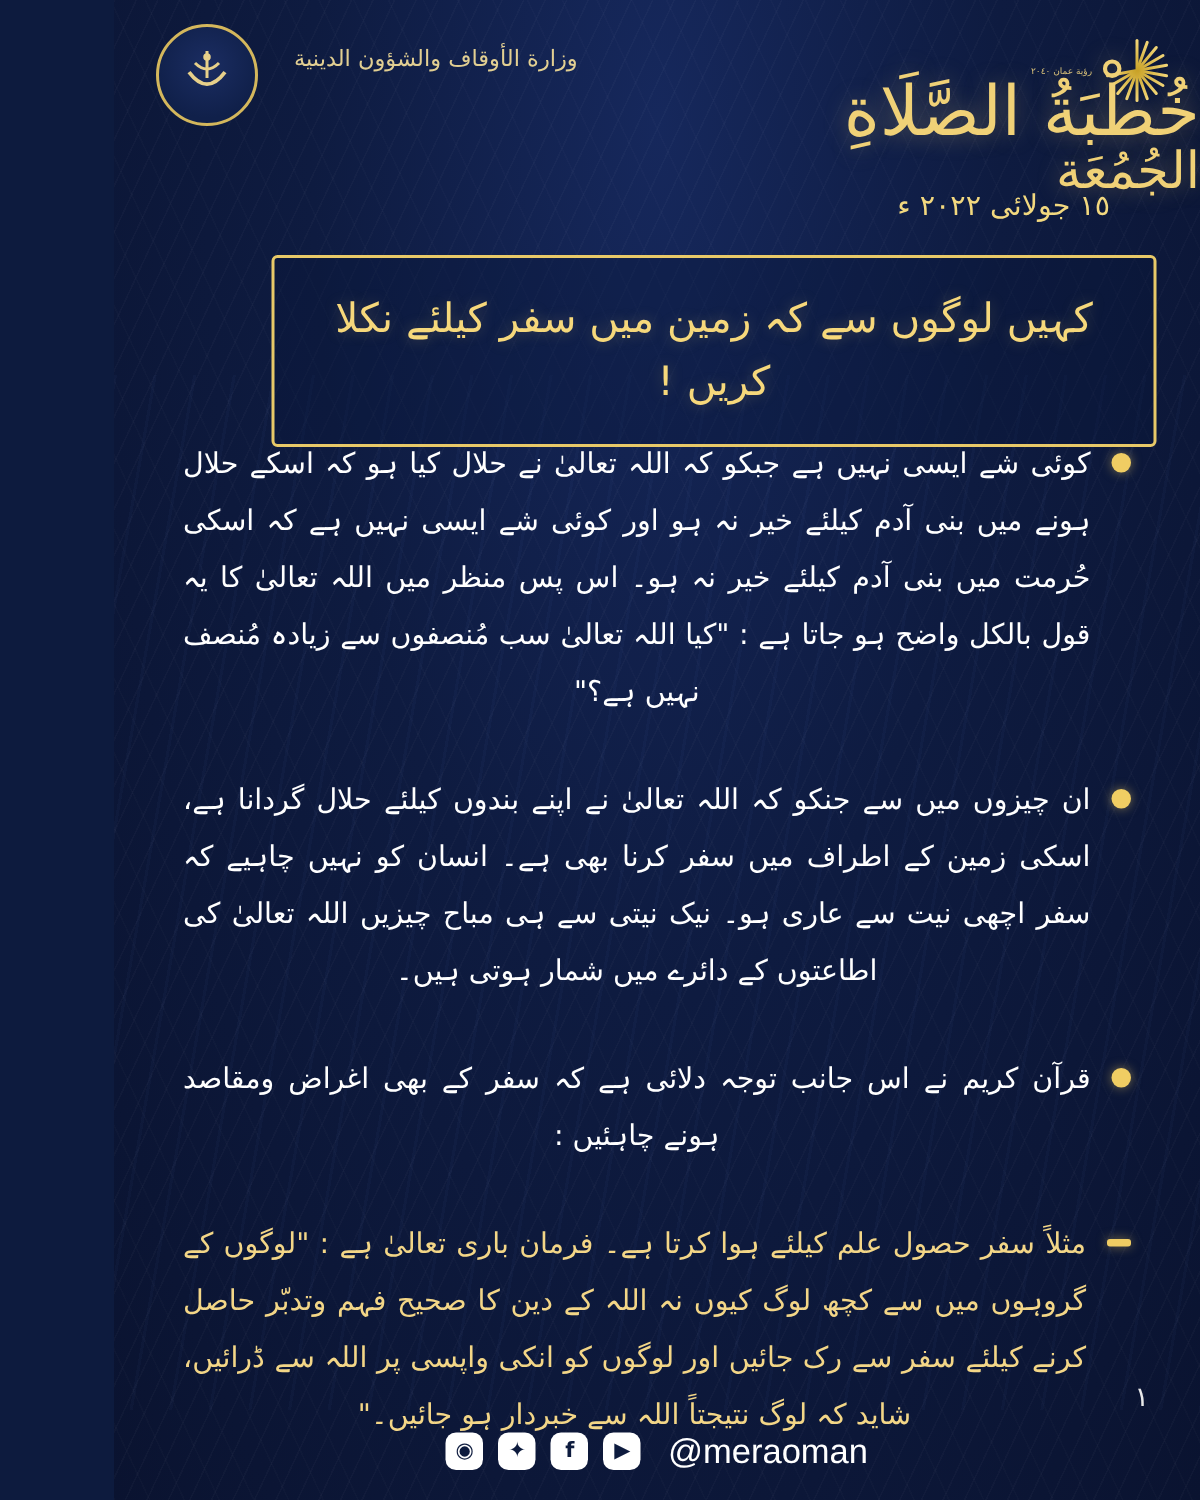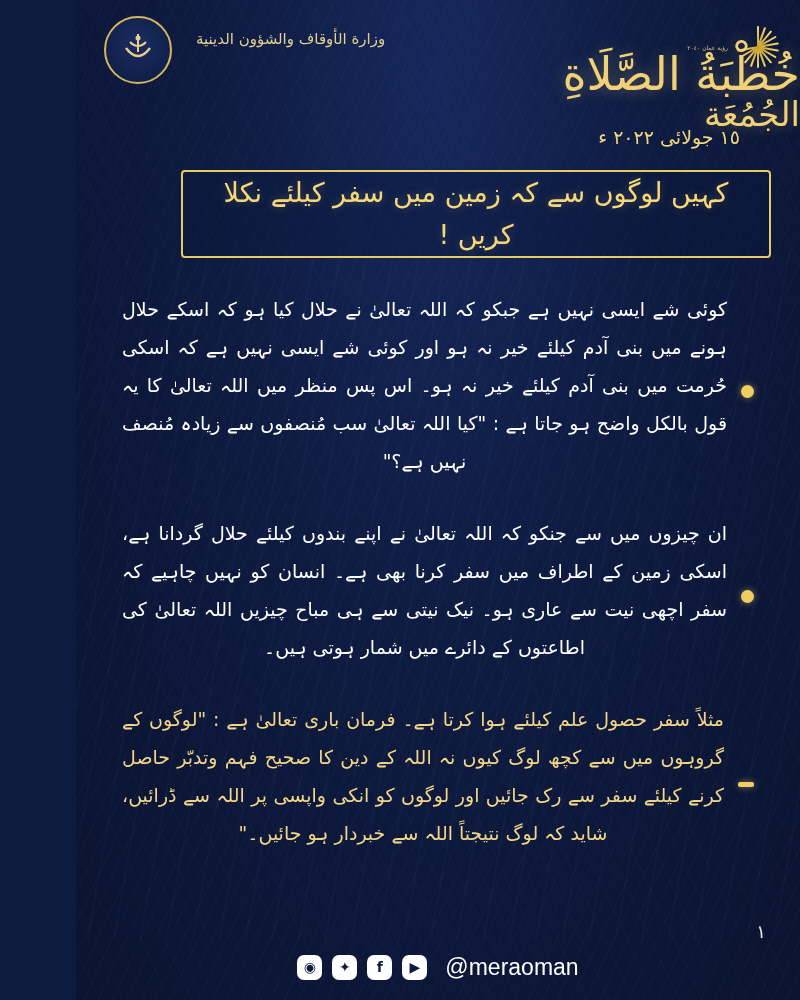--- a/index.html
+++ b/index.html
@@ -132,21 +132,21 @@
   .headline-box {
     position: absolute;
     top: 170px;
     left: 105px;
     width: 590px;
     min-height: 72px;
     border: 2px solid #e8c968;
     border-radius: 4px;
     display: flex;
     justify-content: center;
-    padding: 0 22px;
+    padding: 20px 22px;
     background: rgba(10,22,56,0.35);
   }
   .headline-box .txt {
     color: #f6d87b;
     font-size: 27px;
     line-height: 1.55;
     text-align: center;
     direction: rtl;
     text-shadow: 0 0 10px rgba(246,216,123,0.25);
   }
@@ -156,21 +156,21 @@
     position: absolute;
     top: 280px;
     left: 0; right: 0;
     bottom: 90px;
     padding: 10px 46px 0 46px;
     direction: rtl;
   }
 
   .para {
     display: flex;
-    align-items: center;
+    align-items: flex-start;
     gap: 14px;
     margin-bottom: 34px;
   }
 
   .bullet-dot {
     flex: 0 0 auto;
     width: 13px; height: 13px;
     border-radius: 50%;
     background: #f0cd63;
     margin-top: 12px;
@@ -294,20 +294,24 @@
     <div class="para">
       <div class="bullet-dot"></div>
       <div class="text">کوئی شے ایسی نہیں ہے جبکو کہ اللہ تعالیٰ نے حلال کیا ہو کہ اسکے حلال ہونے میں بنی آدم کیلئے خیر نہ ہو اور کوئی شے ایسی نہیں ہے کہ اسکی حُرمت میں بنی آدم کیلئے خیر نہ ہو۔ اس پس منظر میں اللہ تعالیٰ کا یہ قول بالکل واضح ہو جاتا ہے : "کیا اللہ تعالیٰ سب مُنصفوں سے زیادہ مُنصف نہیں ہے؟"</div>
     </div>
 
     <div class="para">
       <div class="bullet-dot"></div>
       <div class="text">ان چیزوں میں سے جنکو کہ اللہ تعالیٰ نے اپنے بندوں کیلئے حلال گردانا ہے، اسکی زمین کے اطراف میں سفر کرنا بھی ہے۔ انسان کو نہیں چاہیے کہ سفر اچھی نیت سے عاری ہو۔ نیک نیتی سے ہی مباح چیزیں اللہ تعالیٰ کی اطاعتوں کے دائرے میں شمار ہوتی ہیں۔</div>
     </div>
 
+    <div class="para">
+      <div class="bullet-dot"></div>
+      <div class="text">قرآن کریم نے اس جانب توجہ دلائی ہے کہ سفر کے بھی اغراض ومقاصد ہونے چاہئیں :</div>
+    </div>
 
     <div class="para gold">
       <div class="bullet-dash"></div>
       <div class="text">مثلاً سفر حصول علم کیلئے ہوا کرتا ہے۔ فرمان باری تعالیٰ ہے : "لوگوں کے گروہوں میں سے کچھ لوگ کیوں نہ اللہ کے دین کا صحیح فہم وتدبّر حاصل کرنے کیلئے سفر سے رک جائیں اور لوگوں کو انکی واپسی پر اللہ سے ڈرائیں، شاید کہ لوگ نتیجتاً اللہ سے خبردار ہو جائیں۔"</div>
     </div>
 
   </div>
 
   <div class="page-number">١</div>
 

